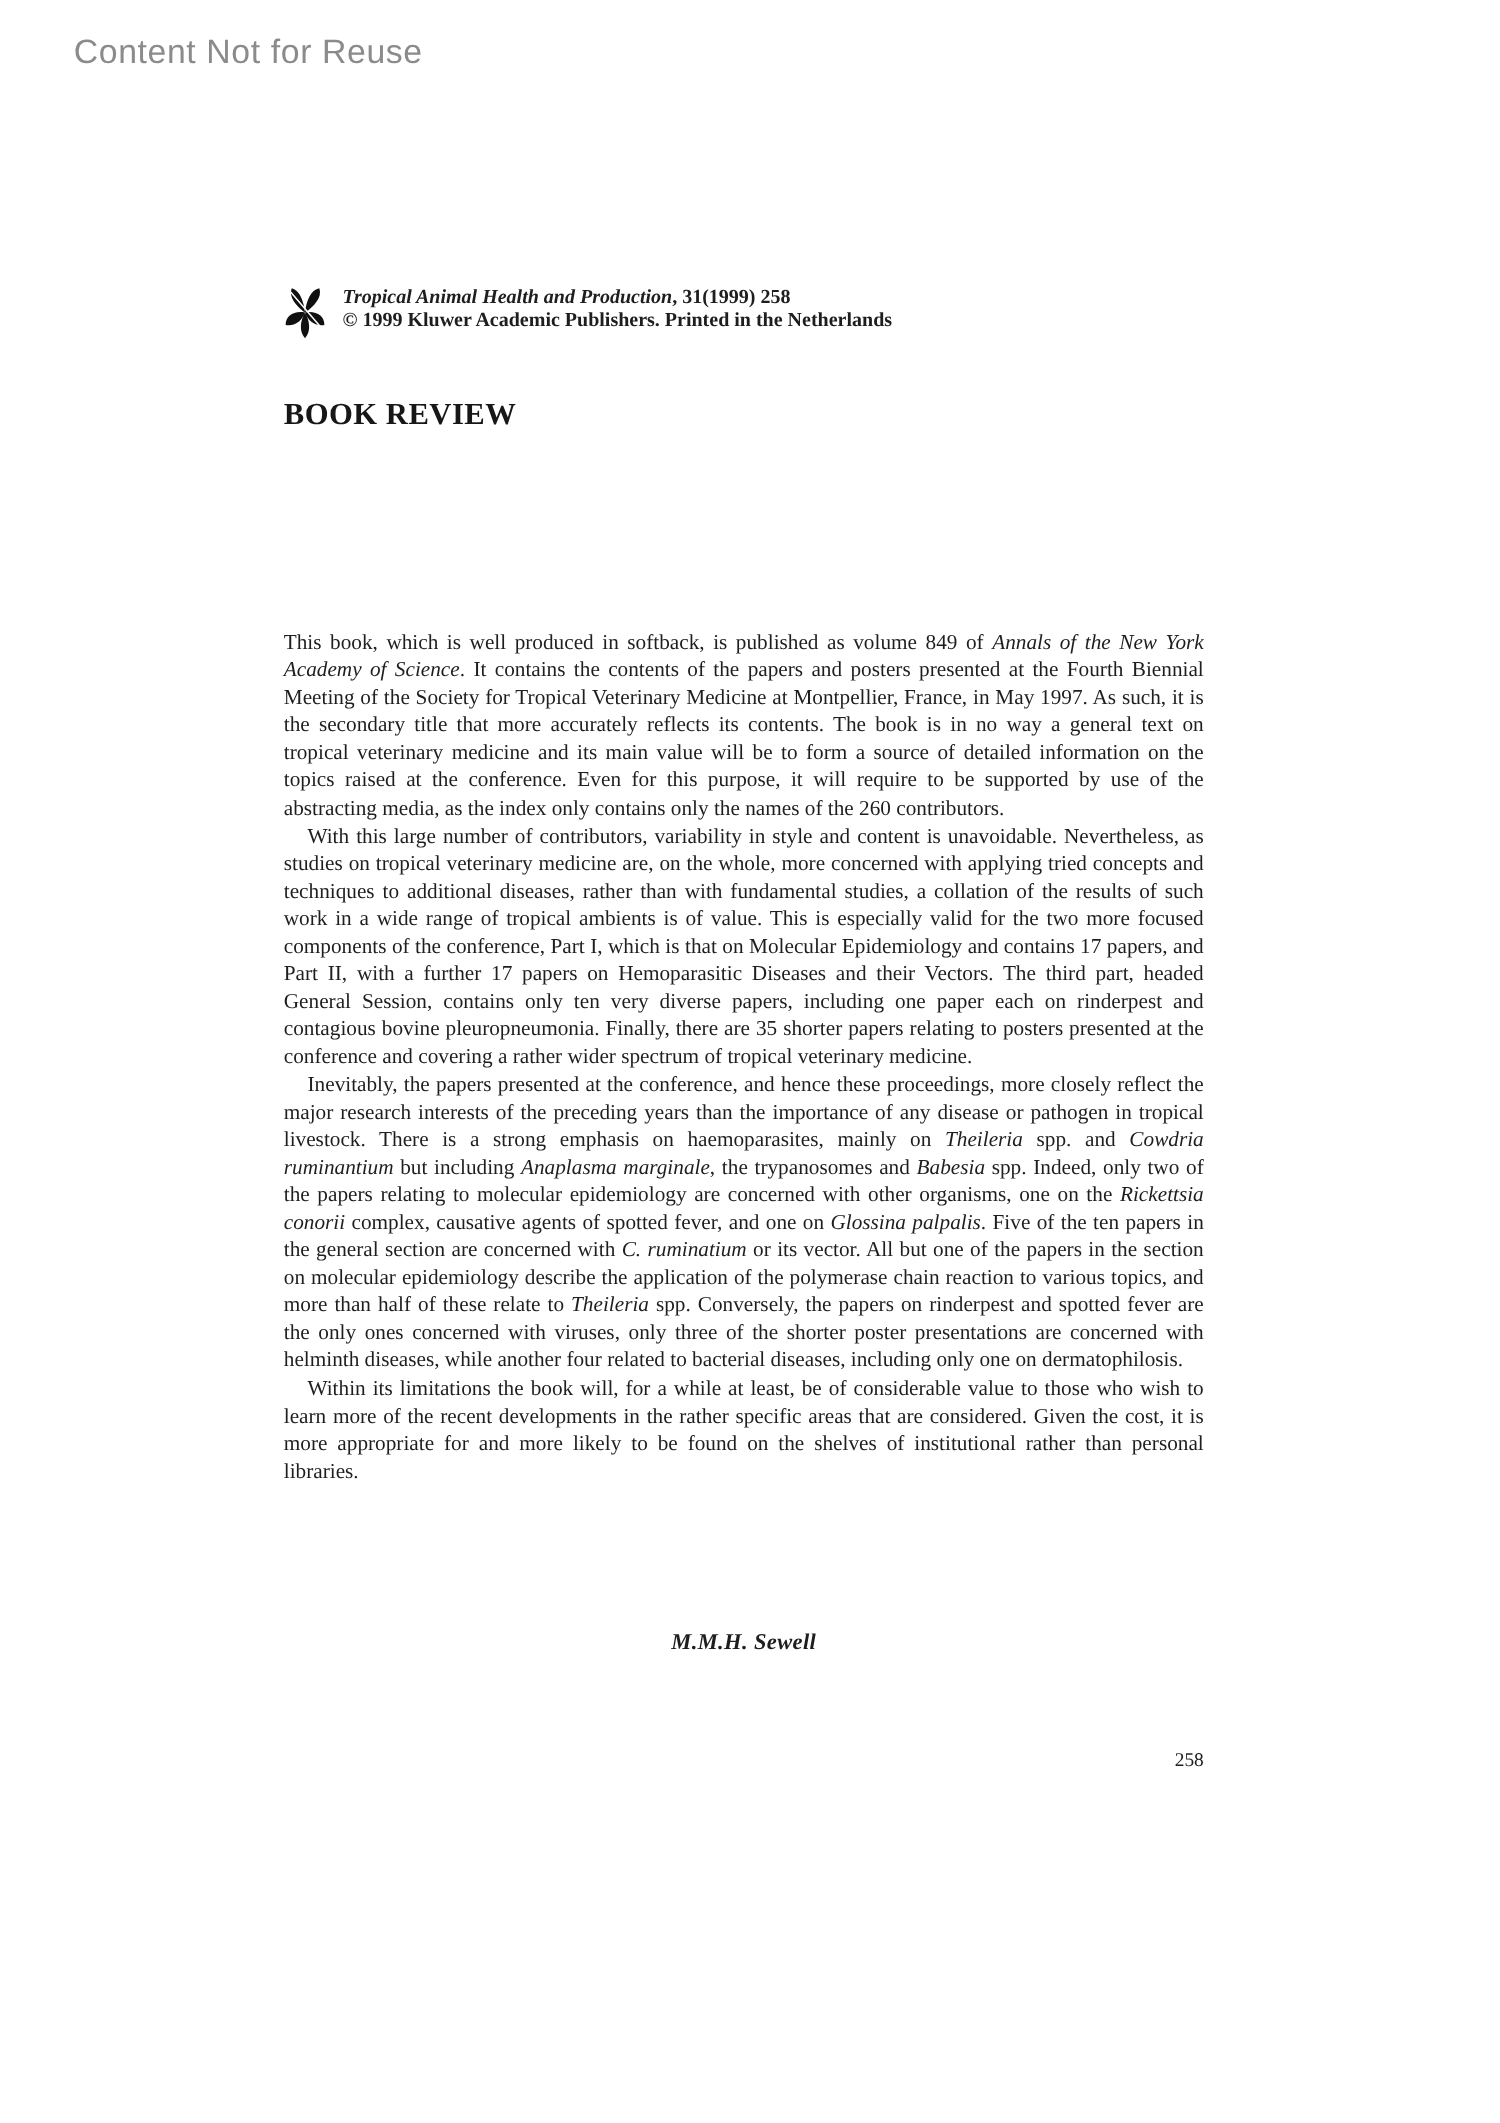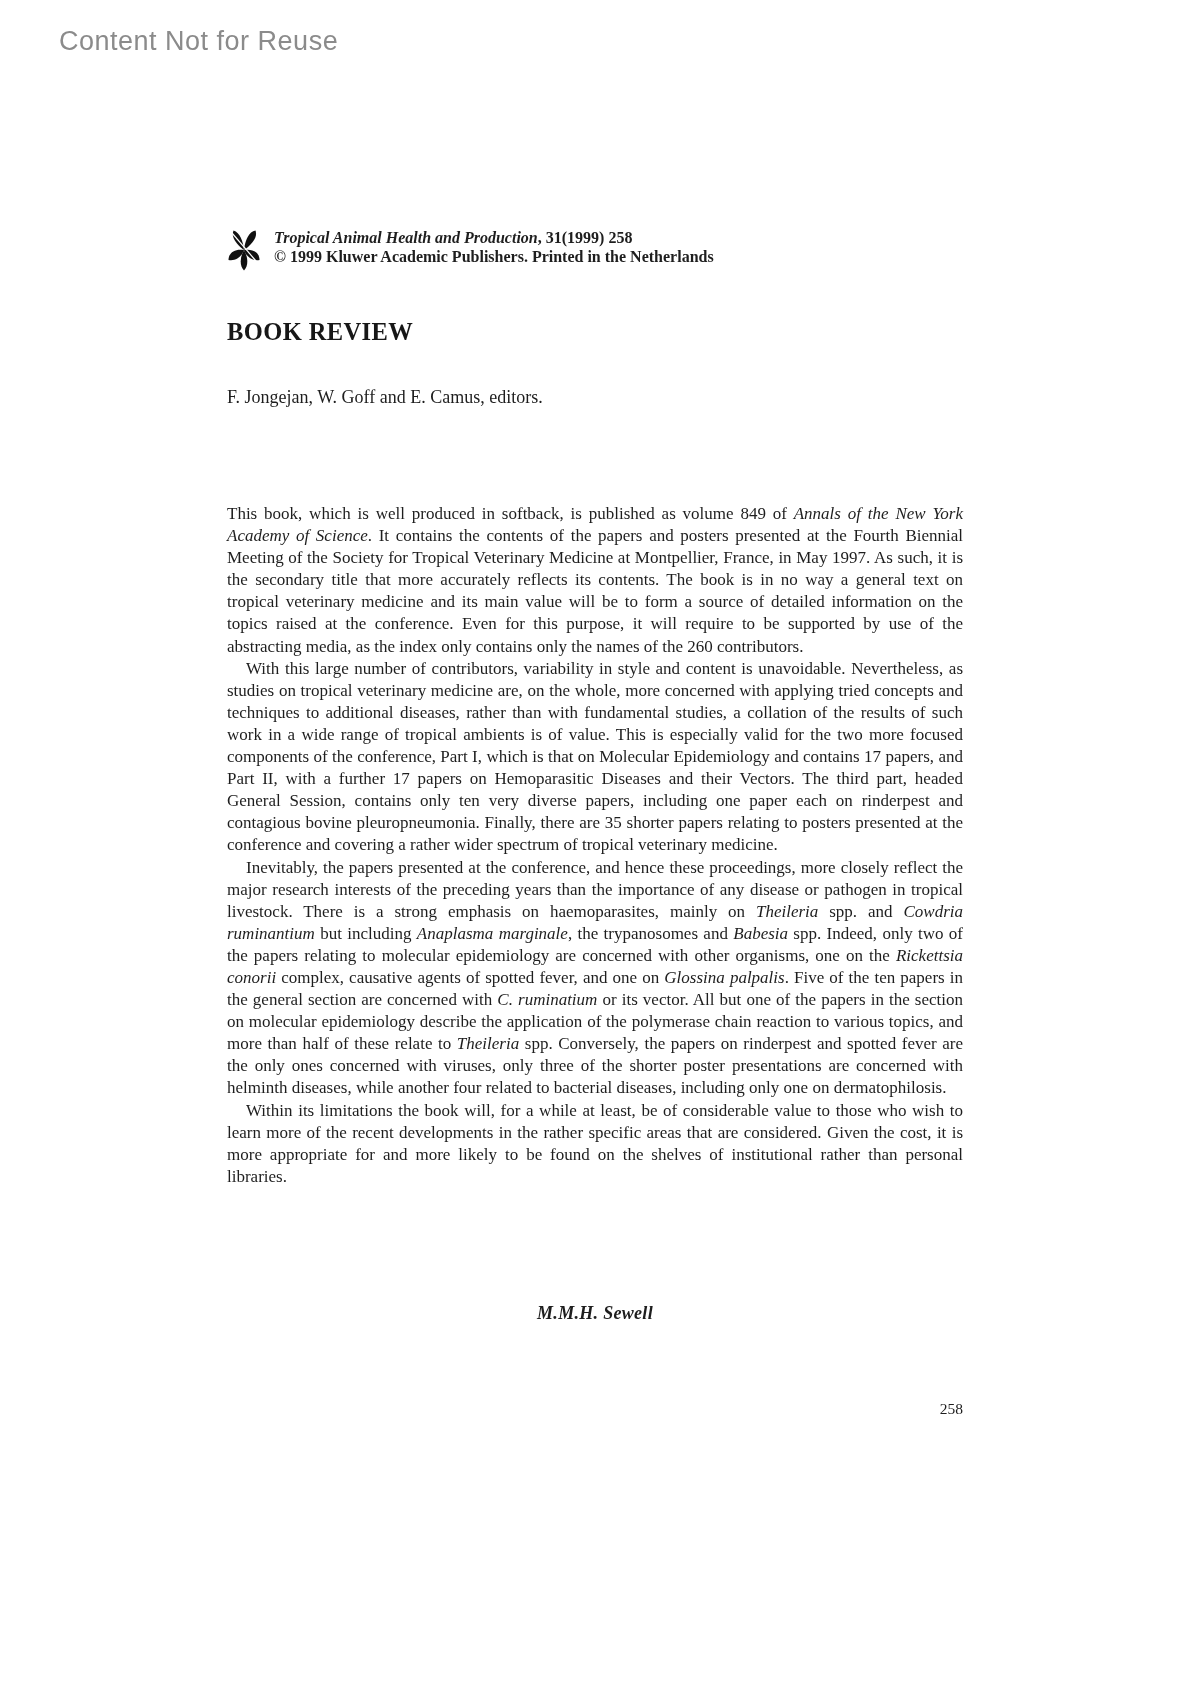--- a/index.html
+++ b/index.html
@@ -101,21 +101,20 @@
   </div>
   <div class="jh-text">
     <div><span class="it">Tropical Animal Health and Production</span><span>, 31(1999) 258</span></div>
     <div>© 1999 Kluwer Academic Publishers. Printed in the Netherlands</div>
   </div>
 </div>
 
 <h1 class="col section-heading">BOOK REVIEW</h1>
 
 <div class="col title-block">
-  <p class="plain-line">F. Jongejan, W. Goff and E. Camus, editors.</p>
 </div>
 
 <div class="col body-text">
   <p><span>This book, which is well produced in softback, is published as volume 849 of </span><span class="it">Annals of the New York Academy of Science</span><span>. It contains the contents of the papers and posters presented at the Fourth Biennial Meeting of the Society for Tropical Veterinary Medicine at Montpellier, France, in May 1997. As such, it is the secondary title that more accurately reflects its contents. The book is in no way a general text on tropical veterinary medicine and its main value will be to form a source of detailed information on the topics raised at the conference. Even for this purpose, it will require to be supported by use of the abstracting media, as the index only contains only the names of the 260 contributors.</span></p>
   <p class="ind"><span>With this large number of contributors, variability in style and content is unavoidable. Nevertheless, as studies on tropical veterinary medicine are, on the whole, more concerned with applying tried concepts and techniques to additional diseases, rather than with fundamental studies, a collation of the results of such work in a wide range of tropical ambients is of value. This is especially valid for the two more focused components of the conference, Part I, which is that on Molecular Epidemiology and contains 17 papers, and Part II, with a further 17 papers on Hemoparasitic Diseases and their Vectors. The third part, headed General Session, contains only ten very diverse papers, including one paper each on rinderpest and contagious bovine pleuropneumonia. Finally, there are 35 shorter papers relating to posters presented at the conference and covering a rather wider spectrum of tropical veterinary medicine.</span></p>
   <p class="ind"><span>Inevitably, the papers presented at the conference, and hence these proceedings, more closely reflect the major research interests of the preceding years than the importance of any disease or pathogen in tropical livestock. There is a strong emphasis on haemoparasites, mainly on </span><span class="it">Theileria</span><span> spp. and </span><span class="it">Cowdria ruminantium</span><span> but including </span><span class="it">Anaplasma marginale</span><span>, the trypanosomes and </span><span class="it">Babesia</span><span> spp. Indeed, only two of the papers relating to molecular epidemiology are concerned with other organisms, one on the </span><span class="it">Rickettsia conorii</span><span> complex, causative agents of spotted fever, and one on </span><span class="it">Glossina palpalis</span><span>. Five of the ten papers in the general section are concerned with </span><span class="it">C. ruminatium</span><span> or its vector. All but one of the papers in the section on molecular epidemiology describe the application of the polymerase chain reaction to various topics, and more than half of these relate to </span><span class="it">Theileria</span><span> spp. Conversely, the papers on rinderpest and spotted fever are the only ones concerned with viruses, only three of the shorter poster presentations are concerned with helminth diseases, while another four related to bacterial diseases, including only one on dermatophilosis.</span></p>
   <p class="ind"><span>Within its limitations the book will, for a while at least, be of considerable value to those who wish to learn more of the recent developments in the rather specific areas that are considered. Given the cost, it is more appropriate for and more likely to be found on the shelves of institutional rather than personal libraries.</span></p>
 </div>
 
 <div class="col signature">M.M.H. Sewell</div>

